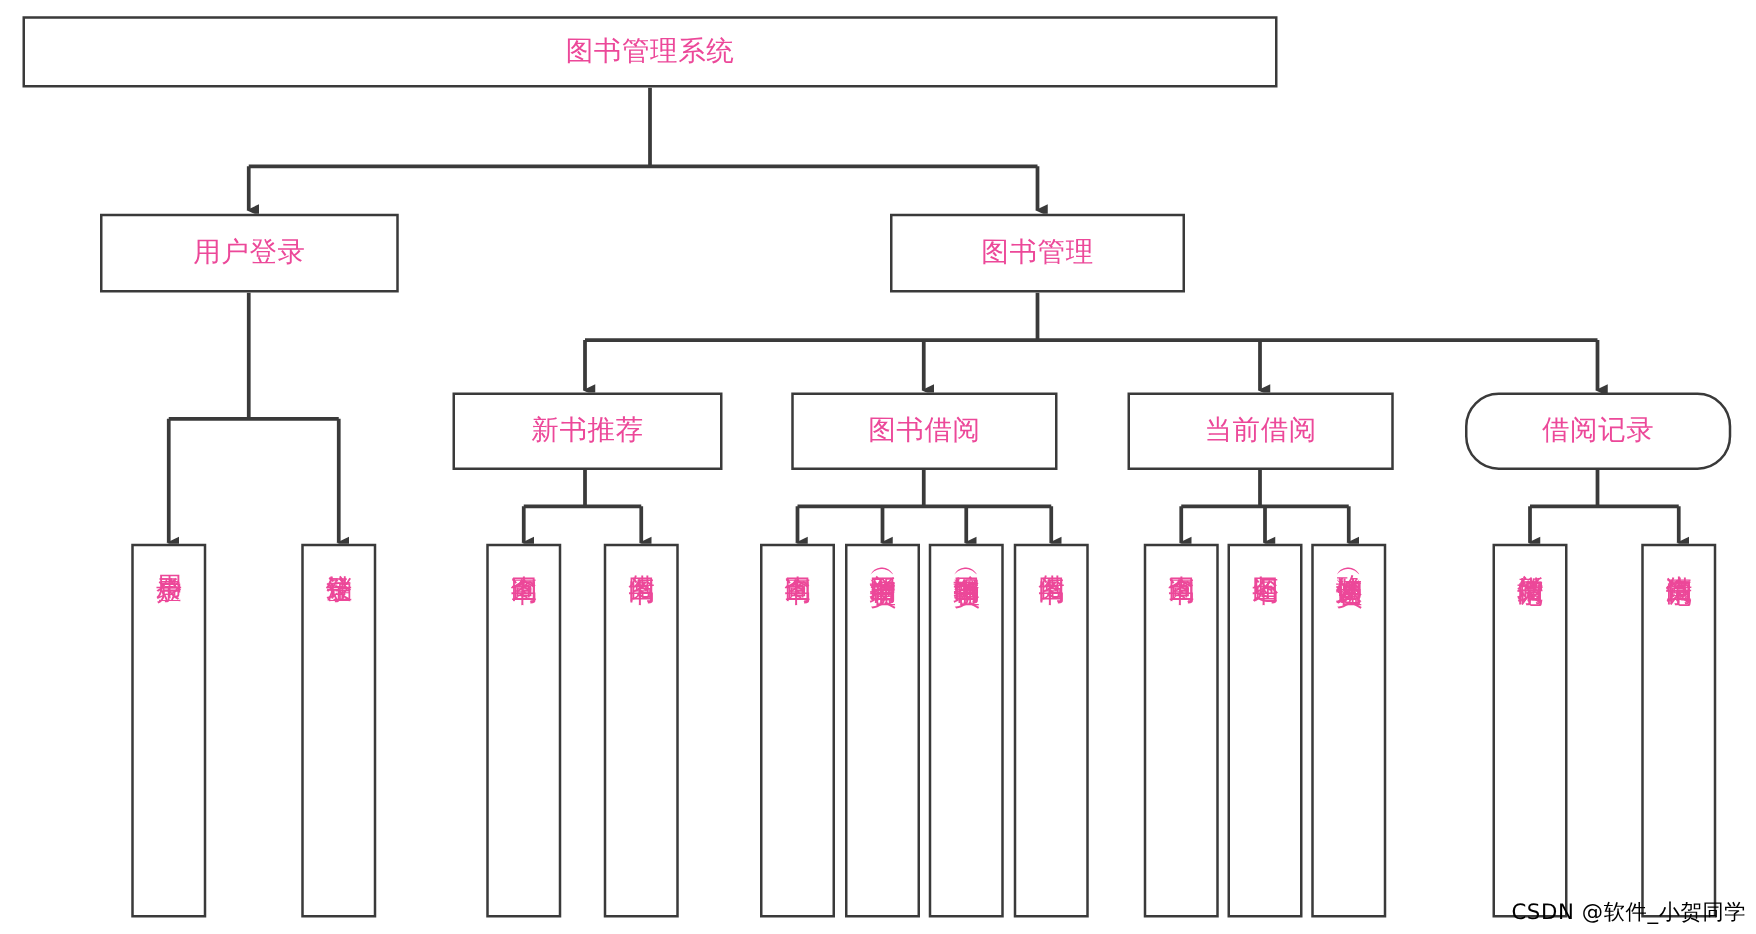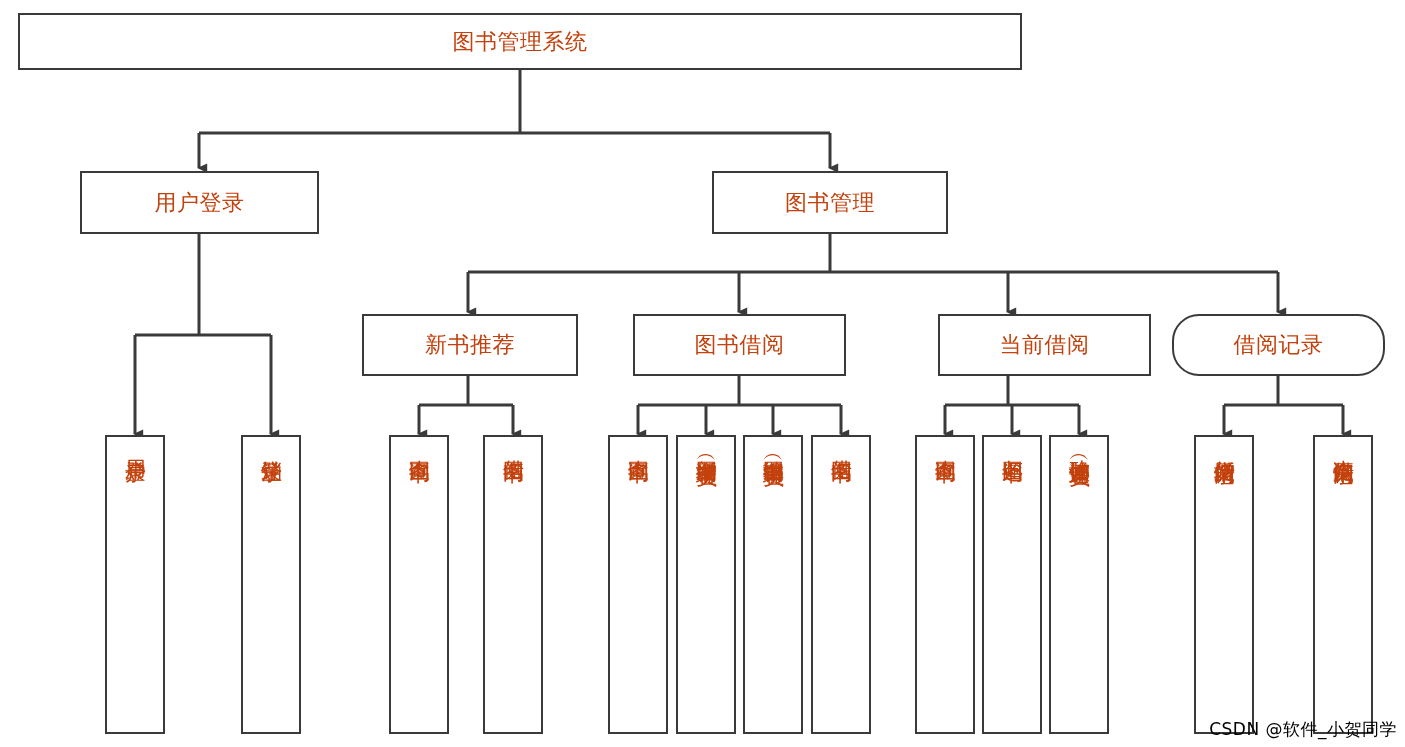--- a/index.html
+++ b/index.html
@@ -32,21 +32,21 @@
     border: 2.5px solid #3a3a3a;
     display: flex;
     align-items: center;
     justify-content: center;
     color: #3a3a3a;
   }
   .node .lbl {
     font-size: 22px;
     line-height: 1.05;
     letter-spacing: 0.5px;
-    color: #c2410c;
+    color: #ec4899;
     white-space: nowrap;
   }
   
   .node.vert {
     align-items: flex-start;
     justify-content: center;
     padding-top: 6px;
   }
   .node.vert .lbl {
     writing-mode: vertical-rl;
@@ -132,21 +132,21 @@
   <div class="node" style="left:712px; top:171px; width:236px; height:63px;">
     <span class="lbl">图书管理</span>
   </div>
 
   <div class="node" style="left:362px; top:314px; width:216px; height:62px;justify-content:center;">
     <span class="lbl">新书推荐</span>
   </div>
   <div class="node" style="left:633px; top:314px; width:213px; height:62px;">
     <span class="lbl">图书借阅</span>
   </div>
-  <div class="node" style="left:902px; top:314px; width:213px; height:62px;margin-left:36px;">
+  <div class="node" style="left:902px; top:314px; width:213px; height:62px;">
     <span class="lbl">当前借阅</span>
   </div>
   <div class="node" style="left:1172px; top:314px; width:213px; height:62px;border-radius:27px;">
     <span class="lbl">借阅记录</span>
   </div>
 
   <div class="node vert" style="left:105px; top:435px; width:60px; height:299px;">
     <span class="lbl">用户登录</span>
   </div>
   <div class="node vert" style="left:241px; top:435px; width:60px; height:299px;">

